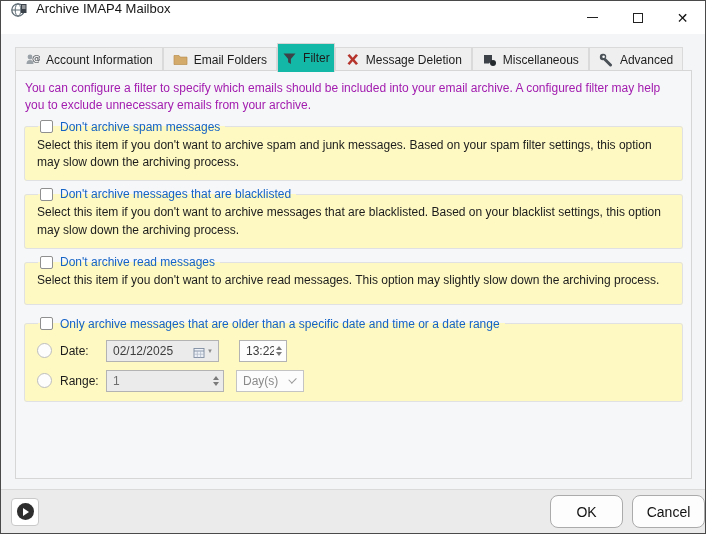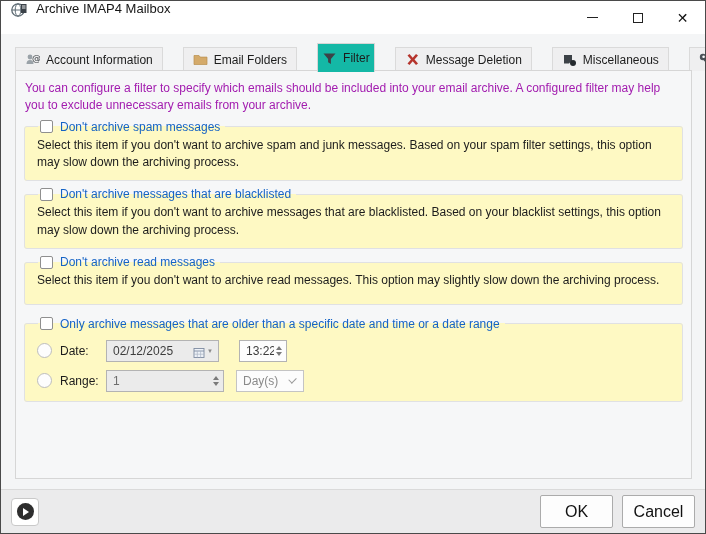--- a/index.html
+++ b/index.html
@@ -11,21 +11,21 @@
   .title-text{font-size:13px;color:#151515;}
   .winbtns{margin-left:auto;display:flex;height:100%;}
   .winbtn{width:45px;height:100%;display:flex;align-items:center;justify-content:center;cursor:default;}
   .glyph-min{width:11px;height:0;border-top:1.6px solid #222;}
   .glyph-max{width:10px;height:10px;border:1.4px solid #222;box-sizing:border-box;}
   .glyph-close{font-size:14px;color:#111;line-height:1;}
 
   
   .tabstrip{position:absolute;top:42px;left:14px;right:13px;height:28px;display:flex;align-items:flex-end;}
   .tab{display:flex;align-items:center;gap:6px;height:23px;padding:0 9px;background:#efeff0;border:1px solid #dadada;border-bottom:none;font-size:12px;color:#1c1c1c;white-space:nowrap;cursor:default;}
-  .tab + .tab{margin-left:20px;}
+  .tab + .tab{margin-left:0;}
   .tab.active{height:28px;background:#14b8a6;border:1px solid #d6d6d6;border-bottom:none;margin-bottom:-1px;z-index:3;padding:0 4px;}
   .ticon{display:inline-flex;width:15px;height:15px;flex:0 0 auto;}
 
   
   .page{position:absolute;top:69px;left:14px;right:13px;height:409px;background:#f6f7f8;border:1px solid #d6d6d6;box-sizing:border-box;z-index:2;}
   .intro{padding:9px 10px 6px 9px;font-size:12px;line-height:1.4;color:#a21caf;}
 
   fieldset.group{border:1px solid #e0e1e3;border-radius:3px;background:#fef9c3;margin:0 8px 6px 8px;padding:1px 10px 9px 10px;}
   fieldset.group legend{display:flex;align-items:center;gap:7px;padding:0 5px 0 2px;margin-left:3px;font-size:12px;color:#1563c5;}
   .checkbox{width:13px;height:13px;background:#ffffff;border:1px solid #8f8f8f;border-radius:2px;box-sizing:border-box;flex:0 0 auto;}
@@ -50,23 +50,23 @@
   .spincol i{display:block;width:0;height:0;border-left:3.5px solid transparent;border-right:3.5px solid transparent;}
   .spincol .up{border-bottom:4px solid #7a7a7a;}
   .spincol .dn{border-top:4px solid #7a7a7a;}
   .chev{width:6px;height:6px;border-right:1.4px solid #9a9a9a;border-bottom:1.4px solid #9a9a9a;transform:rotate(45deg);margin:-3px 8px 0 0;}
 
   
   .footer{position:absolute;left:0;right:0;bottom:0;height:43px;background:#ebebec;border-top:1px solid #dadada;display:flex;align-items:center;}
   .playbtn{width:26px;height:26px;margin-left:10px;background:#fff;border:1px solid #c9c9c9;border-radius:4px;display:flex;align-items:center;justify-content:center;}
   .playcirc{width:17px;height:17px;border-radius:50%;background:#2e2e2e;display:flex;align-items:center;justify-content:center;}
   .playtri{width:0;height:0;border-top:4px solid transparent;border-bottom:4px solid transparent;border-left:6px solid #fff;margin-left:2px;}
-  .btn{height:33px;width:73px;background:#fdfdfd;border:1px solid #ababab;border-radius:2px;font-size:16px;color:#111;display:flex;align-items:center;justify-content:center;box-sizing:border-box;}
+  .btn{height:33px;width:73px;background:#fdfdfd;border:1px solid #ababab;border-radius:8px;font-size:14px;color:#111;display:flex;align-items:center;justify-content:center;box-sizing:border-box;}
   .btn.ok{margin-left:auto;}
-  .btn.cancel{margin-left:9px;margin-right:10px;}
+  .btn.cancel{margin-left:9px;}
 </style>
 </head>
 <body>
 
 <div class="dialog">
 
   <div class="titlebar">
     <span class="app-icon">
       <svg width="18" height="18" viewBox="0 0 18 18">
         <circle cx="8" cy="9" r="6.2" fill="none" stroke="#5d6a73" stroke-width="1.3"></circle>

